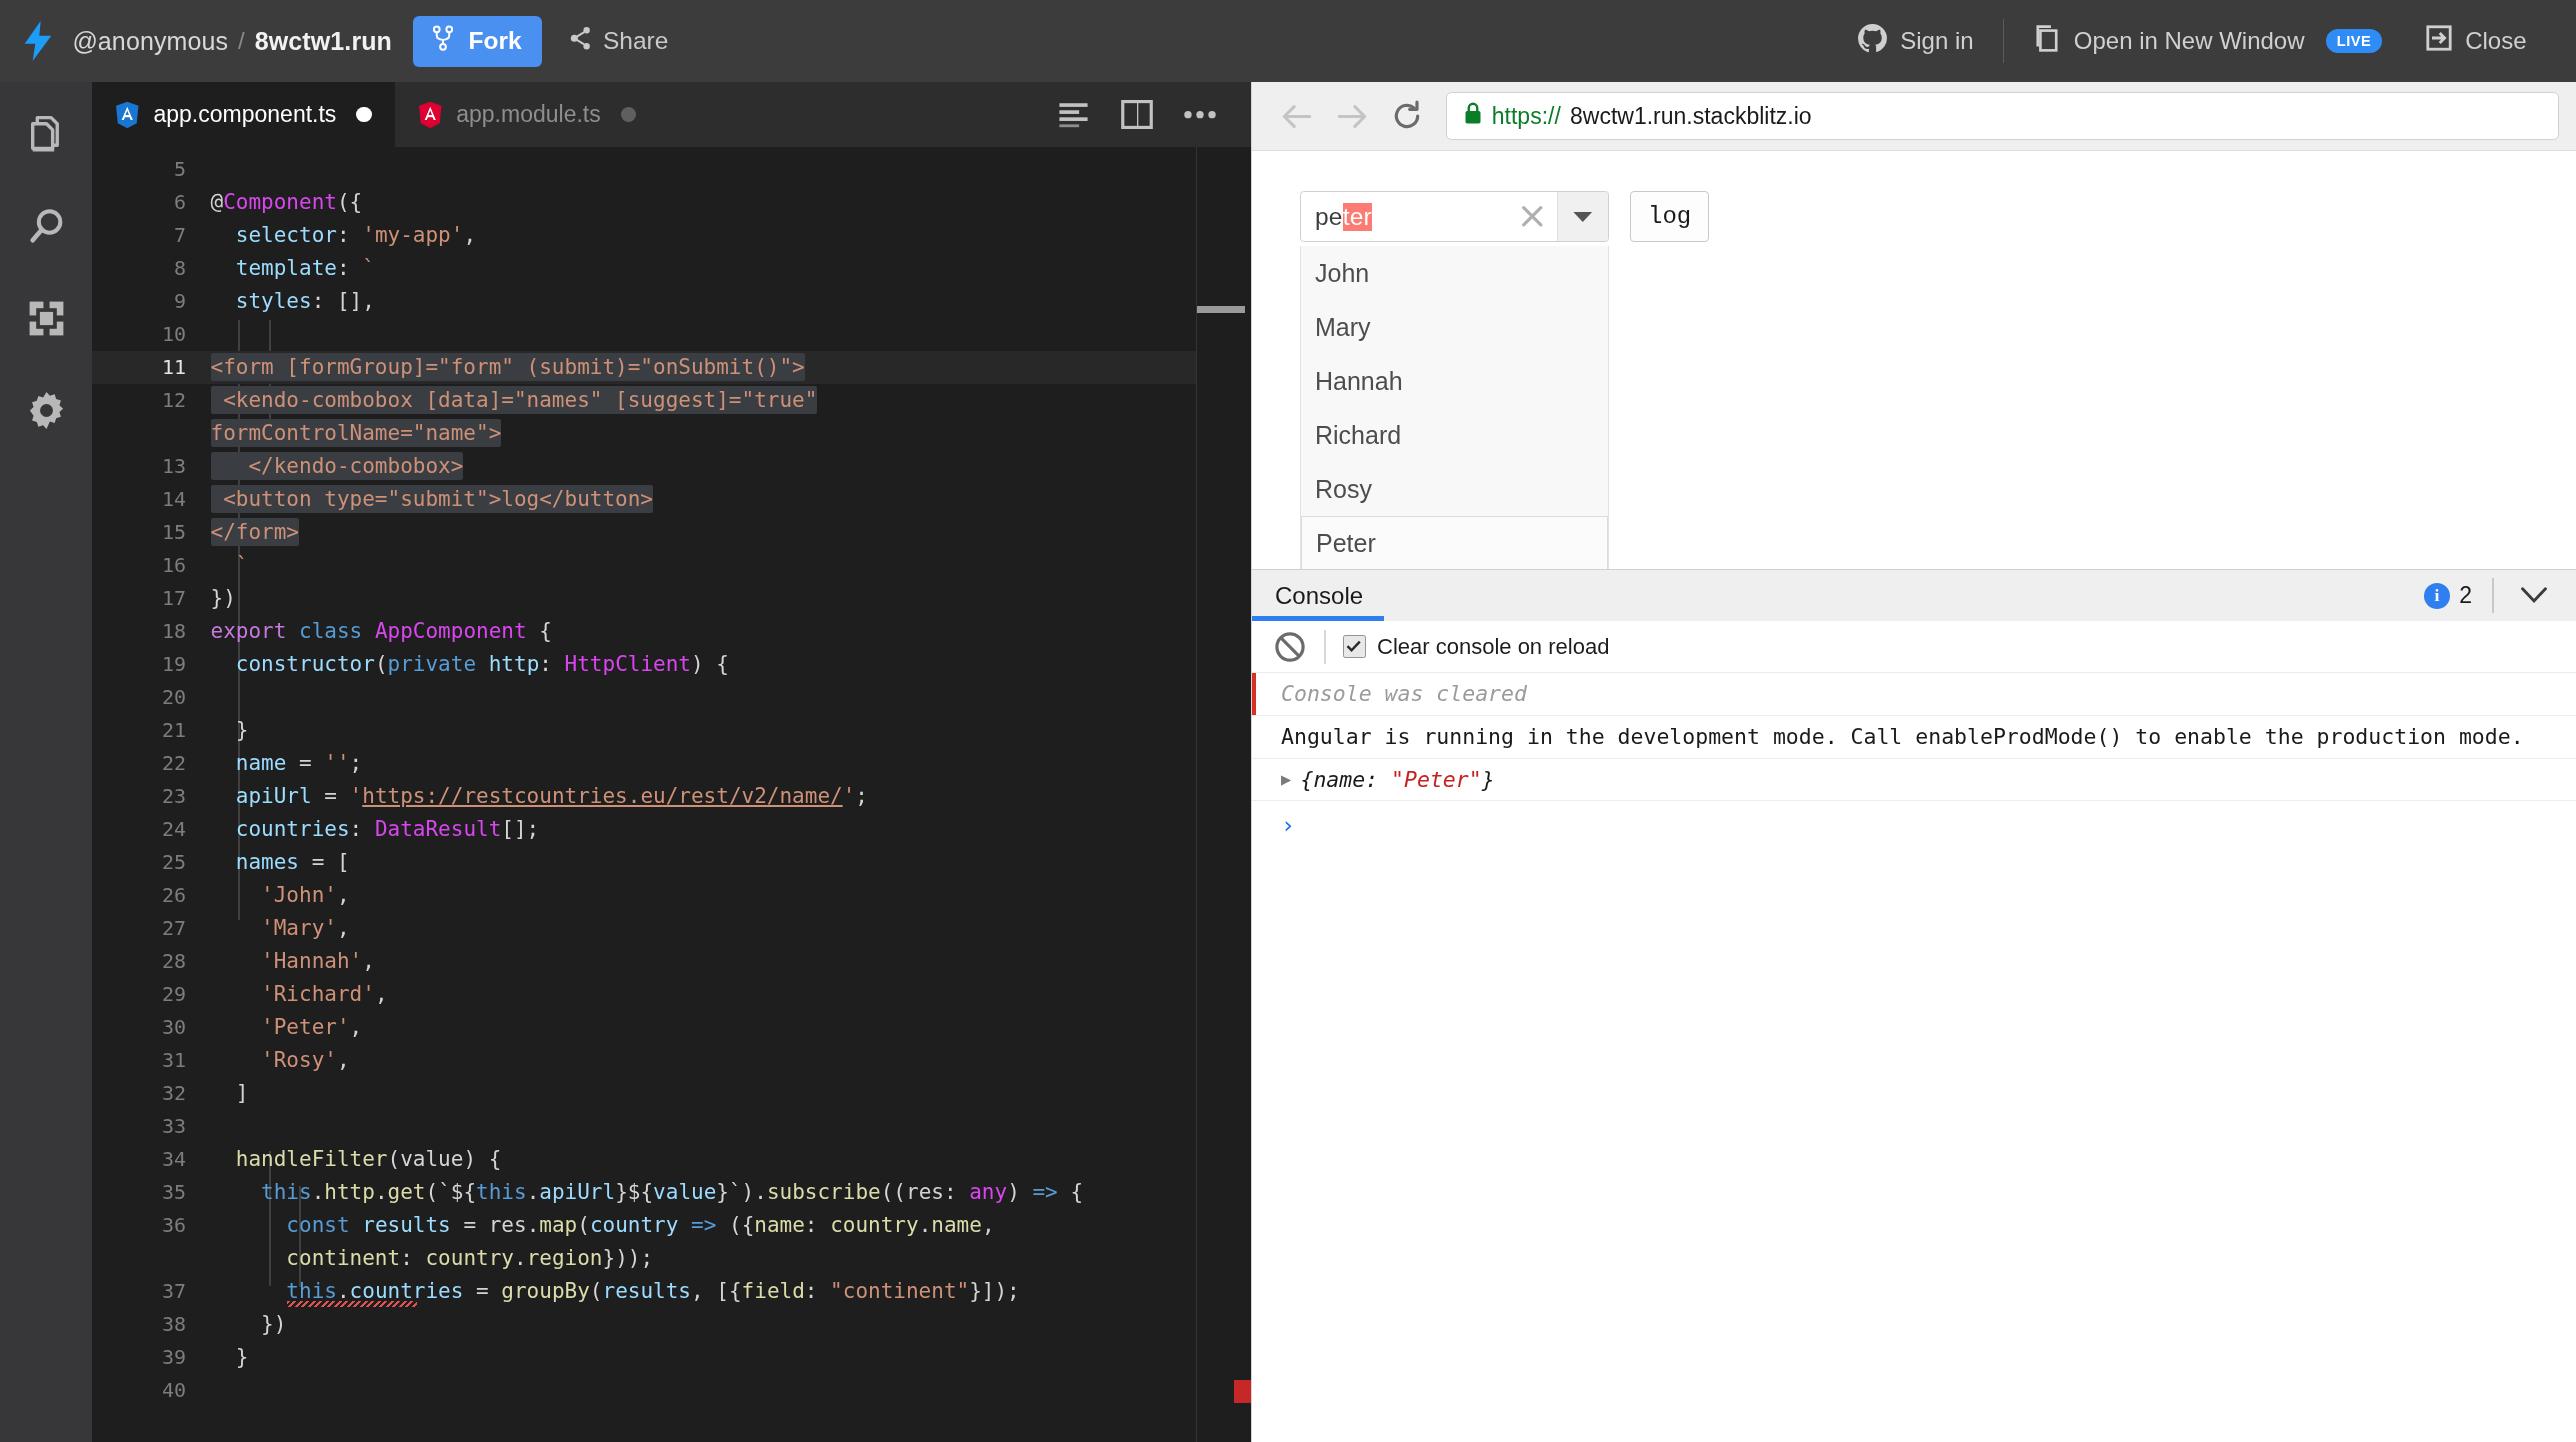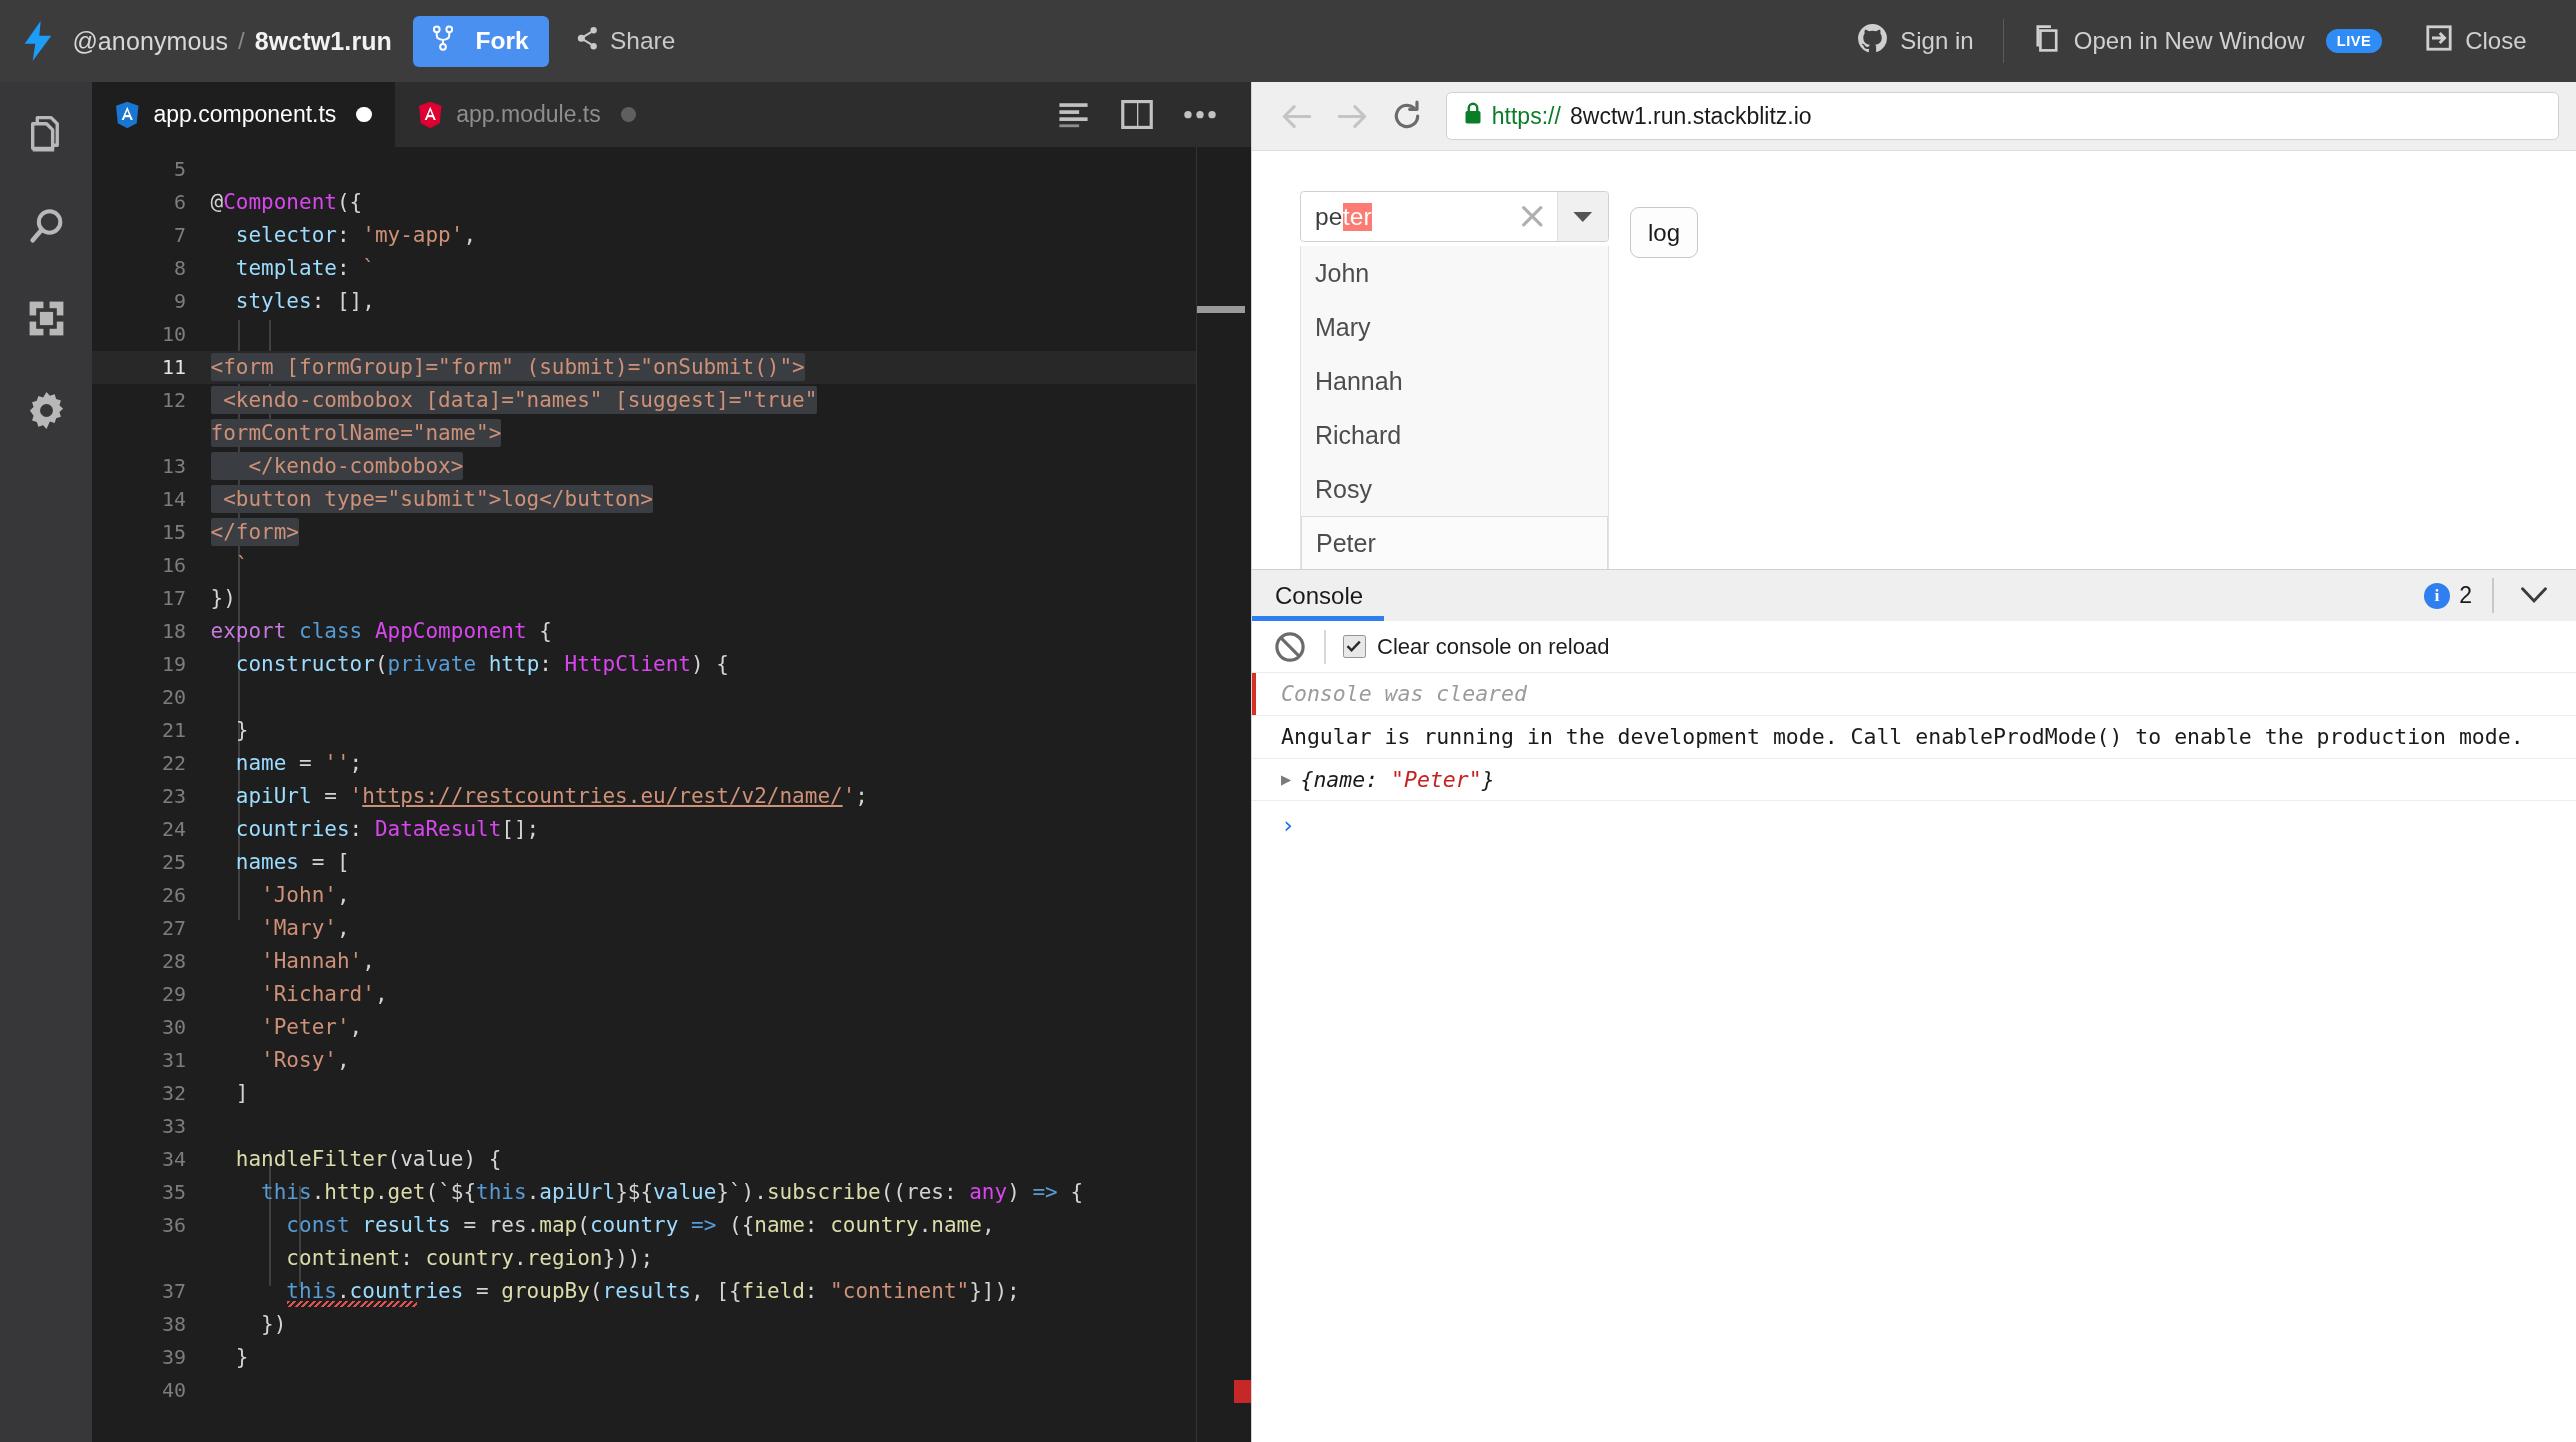--- a/index.html
+++ b/index.html
@@ -18,21 +18,21 @@
     padding: 0 28px 0 18.4px;
   }
   .bolt { width: 40px; height: 40px; display:flex; align-items:center; justify-content:center; flex:none; margin-right: 14px;}
   .crumbs { display:flex; align-items:center; font-size: 25px; letter-spacing: 0.1px; white-space: nowrap;}
   .crumbs .user { color: #d8d8d8; }
   .crumbs .sep { color: #8a8a8a; margin: 0 10px; font-size: 24px; }
   .crumbs .proj { color: #f2f2f2; font-weight: bold; }
   .fork-btn {
     margin-left: 21.5px; background: #4a90f0; color: #fff;
     border-radius: 6.1px; height: 51px; padding: 0 20px;
-    display: flex; align-items: center; gap: 22px;
+    display: flex; align-items: center; gap: 15px;
     font-size: 24.5px; font-weight: bold; border: none; cursor: pointer;
   }
   .share-btn {
     margin-left: 17px; background: none; border: none; color: #c9c9c9;
     display: flex; align-items: center; gap: 10.7px;
     font-size: 24.5px; cursor: pointer; height: 51px; padding: 0 10.7px;
   }
   .topbar-right { margin-left: auto; display: flex; align-items: center; }
   .tb-item {
     display: flex; align-items: center; gap: 12.3px; color: #d0d0d0;
@@ -140,24 +140,23 @@
     font-size: 24.5px; color: #3c3c3c; letter-spacing: 0.2px;
   }
   .sugg { background: #fc7b73; color: #fff; }
   .combo-clear { width: 49px; display:flex; align-items:center; justify-content:center; cursor:pointer; }
   .combo-arrow {
     width: 51px; background: #f0f0f0; border-left: 1.5px solid #e0e0e0;
     display: flex; align-items: center; justify-content: center; cursor: pointer;
   }
   .log-btn {
     margin-left: 21px; height: 51px; min-width: 64px; padding: 0 17px;
-    background: #fdfdfd; border: 1.5px solid #c8c8c8; border-radius: 9px;
+    background: #fdfdfd; border: 1.5px solid #c8c8c8; border-radius: 4px;
     font-size: 24px; color: #1a1a1a; cursor: pointer;
-    font-family: Liberation Sans, sans-serif;
-    margin-top: 16px;
+    font-family: Liberation Mono, monospace;
   }
   .dropdown {
     position: absolute; left: 48px; top: 95px; width: 309px;
     background: #f8f8f8; border: 1.5px solid #e2e2e2; border-top: none;
   }
   .dd-item {
     height: 54px; display: flex; align-items: center; padding-left: 14px;
     font-size: 25px; color: #4d4d4d; cursor: pointer;
   }
   .dd-item.focused { background: #fbfbfb; border: 1.5px solid #dcdcdc; }

